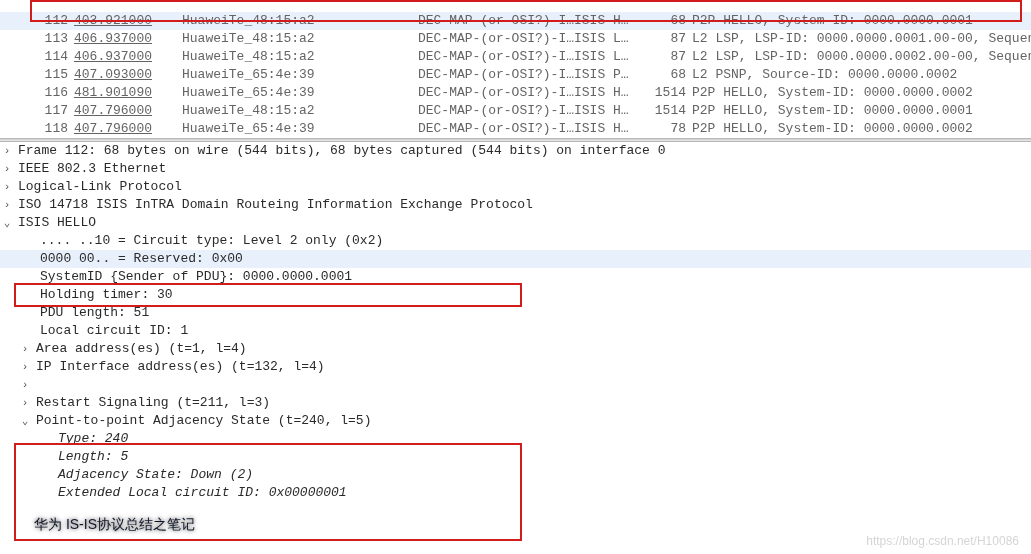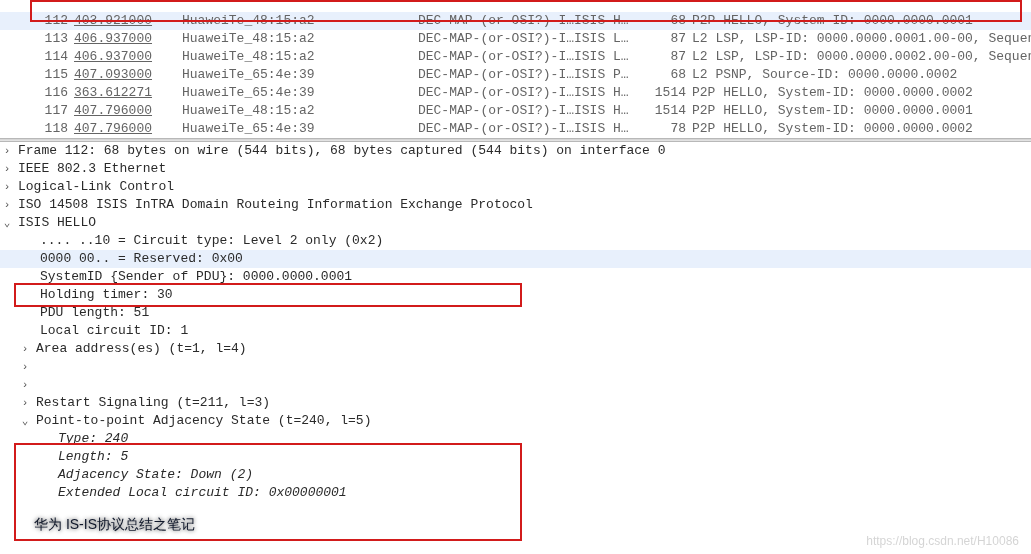--- a/index.html
+++ b/index.html
@@ -127,21 +127,21 @@
     <span class="col-no">115</span>
     <span class="col-time">407.093000</span>
     <span class="col-src">HuaweiTe_65:4e:39</span>
     <span class="col-dst">DEC-MAP-(or-OSI?)-I…</span>
     <span class="col-proto">ISIS P…</span>
     <span class="col-len">68</span>
     <span class="col-info">L2 PSNP, Source-ID: 0000.0000.0002</span>
   </div>
   <div class="packet-row">
     <span class="col-no">116</span>
-    <span class="col-time">363.612271</span>
+    <span class="col-time">481.901090</span>
     <span class="col-src">HuaweiTe_65:4e:39</span>
     <span class="col-dst">DEC-MAP-(or-OSI?)-I…</span>
     <span class="col-proto">ISIS H…</span>
     <span class="col-len">1514</span>
     <span class="col-info">P2P HELLO, System-ID: 0000.0000.0002</span>
   </div>
   <div class="packet-row">
     <span class="col-no">117</span>
     <span class="col-time">407.796000</span>
     <span class="col-src">HuaweiTe_48:15:a2</span>
@@ -170,25 +170,25 @@
   <div class="tree-row">
     <span class="toggle">›</span>
     <span class="tree-label">Frame 112: 68 bytes on wire (544 bits), 68 bytes captured (544 bits) on interface 0</span>
   </div>
   <div class="tree-row">
     <span class="toggle">›</span>
     <span class="tree-label">IEEE 802.3 Ethernet</span>
   </div>
   <div class="tree-row">
     <span class="toggle">›</span>
-    <span class="tree-label">Logical-Link Control</span>
-  </div>
-  <div class="tree-row">
-    <span class="toggle">›</span>
-    <span class="tree-label">ISO 14508 ISIS InTRA Domain Routeing Information Exchange Protocol</span>
+    <span class="tree-label">Logical-Link Protocol</span>
+  </div>
+  <div class="tree-row">
+    <span class="toggle">›</span>
+    <span class="tree-label">ISO 14718 ISIS InTRA Domain Routeing Information Exchange Protocol</span>
   </div>
   <div class="tree-row">
     <span class="toggle">⌄</span>
     <span class="tree-label">ISIS HELLO</span>
   </div>
 
   <div class="tree-row indent2">
     <span class="tree-label">.... ..10 = Circuit type: Level 2 only (0x2)</span>
   </div>
   <div class="tree-row indent2 sel-field">
@@ -206,20 +206,21 @@
   <div class="tree-row indent2">
     <span class="tree-label">Local circuit ID: 1</span>
   </div>
 
   <div class="tree-row indent1">
     <span class="toggle">›</span>
     <span class="tree-label">Area address(es) (t=1, l=4)</span>
   </div>
   <div class="tree-row indent1">
     <span class="toggle">›</span>
+    <span class="tree-label">IP Interface address(es) (t=132, l=4)</span>
   </div>
   <div class="tree-row indent1">
     <span class="toggle">›</span>
   </div>
   <div class="tree-row indent1">
     <span class="toggle">›</span>
     <span class="tree-label">Restart Signaling (t=211, l=3)</span>
   </div>
   <div class="tree-row indent1">
     <span class="toggle">⌄</span>

